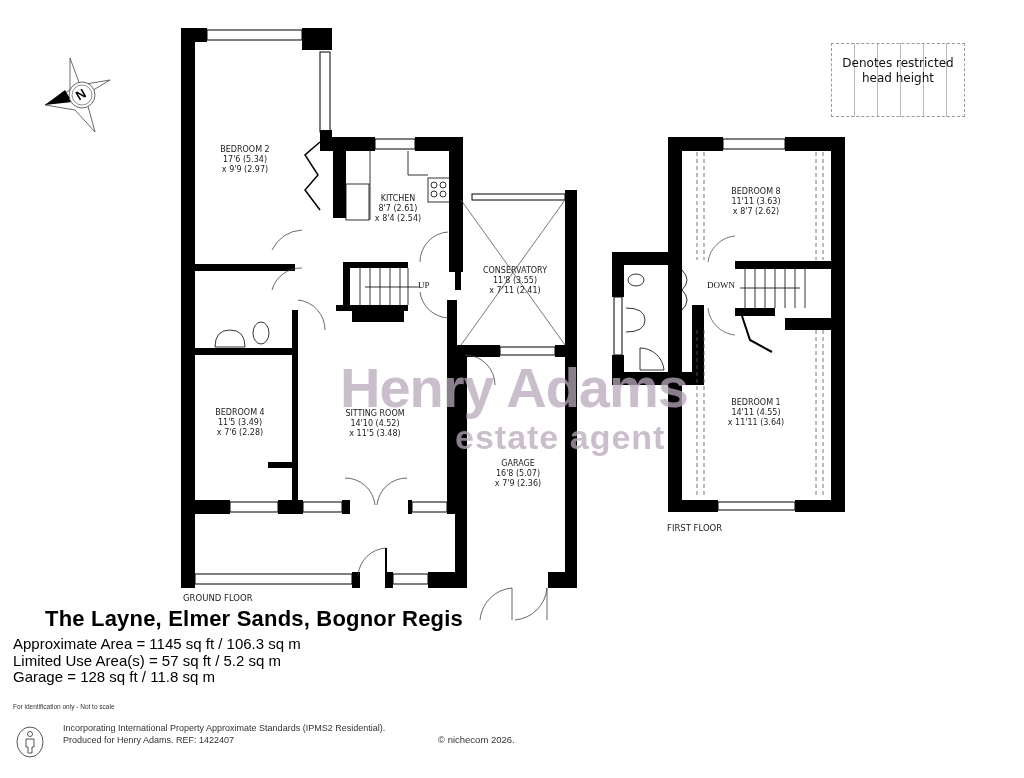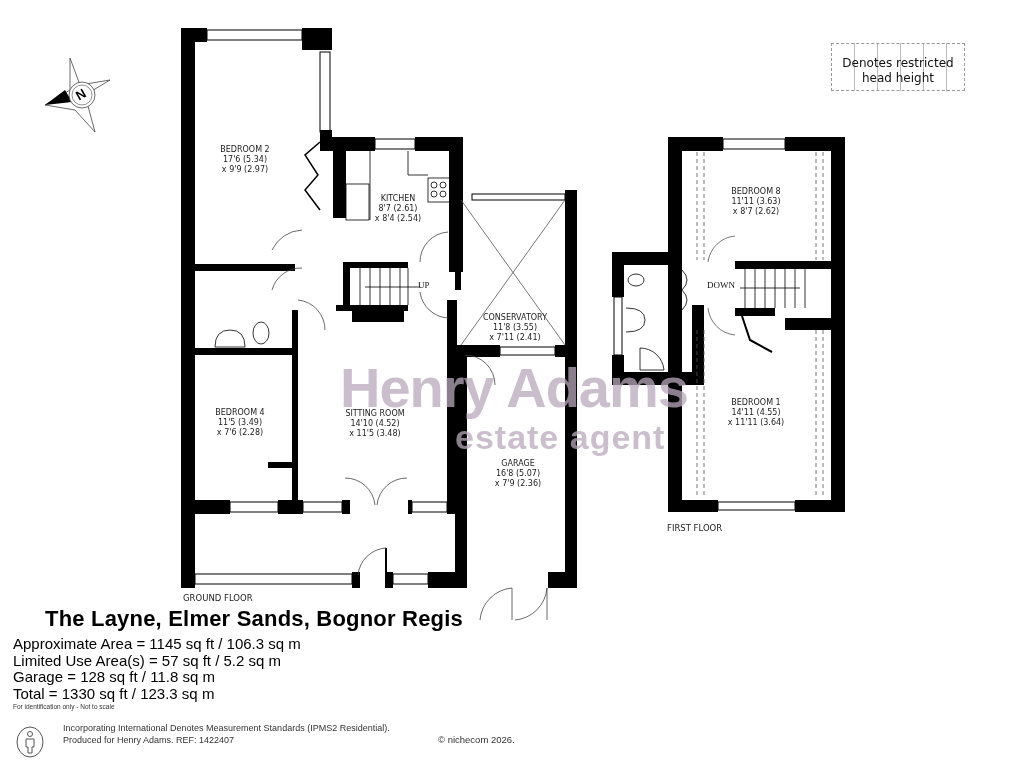--- a/index.html
+++ b/index.html
@@ -1,21 +1,21 @@
 <!DOCTYPE html>
 <html><head>
 <meta charset="utf-8">
 <style>
   html, body { margin:0; padding:0; background:#ffffff; }
   body { width:1024px; height:778px; position:relative; overflow:hidden; font-family:"Liberation Sans", sans-serif; color:#000; }
   svg.plan { position:absolute; left:0; top:0; }
   .room-label { position:absolute; text-align:center; font-family:"DejaVu Sans", sans-serif; font-size:8px; line-height:10px; color:#222; transform:translateX(-50%); white-space:nowrap; }
   .floor-label { position:absolute; font-family:"DejaVu Sans", sans-serif; font-size:8.5px; color:#222; }
   .stair-label { position:absolute; font-family:Liberation Serif, serif; font-size:9px; color:#111; }
-  .legend { position:absolute; left:831px; top:43px; width:134px; height:48px; border:1px dashed #999; box-sizing:border-box;
+  .legend { position:absolute; left:831px; top:43px; width:134px; height:74px; border:1px dashed #999; box-sizing:border-box;
             background-image: repeating-linear-gradient(90deg, transparent 0, transparent 22px, #bbb 22px, #bbb 23px); }
   .legend-text { position:absolute; left:0; right:0; top:12px; text-align:center; font-family:"DejaVu Sans", sans-serif; font-size:12px; line-height:15px; color:#111; background:transparent; }
   .watermark { position:absolute; pointer-events:none; color:#b9a9bd; opacity:0.75; font-family:"Liberation Sans", sans-serif;font-weight:bold; }
   .wm-brand { left:340px; top:355px; font-size:56px; letter-spacing:-1px; }
   .wm-sub { left:455px; top:418px; font-size:34px; letter-spacing:1px; }
   .title { position:absolute; left:45px; top:606px; font-size:22px; font-weight:bold; letter-spacing:0.2px; }
   .areas { position:absolute; left:13px; top:636px; font-size:15px; line-height:16.5px; }
   .disclaimer { position:absolute; left:13px; top:703px; font-size:6.5px; color:#333; }
   .footer { position:absolute; left:13px; top:722px; width:540px; height:40px; }
   .footer-icon { position:absolute; left:2px; top:3px; width:30px; height:34px; }
@@ -206,21 +206,21 @@
 <div class="room-label" style="left:245px;top:145px;">
   <div>BEDROOM 2</div>
   <div>17'6 (5.34)</div>
   <div>x 9'9 (2.97)</div>
 </div>
 <div class="room-label" style="left:398px;top:194px;">
   <div>KITCHEN</div>
   <div>8'7 (2.61)</div>
   <div>x 8'4 (2.54)</div>
 </div>
-<div class="room-label" style="left:515px;top:266px;background:rgba(255,255,255,0.0);margin-top:47px;">
+<div class="room-label" style="left:515px;top:266px;background:rgba(255,255,255,0.0);">
   <div>CONSERVATORY</div>
   <div>11'8 (3.55)</div>
   <div>x 7'11 (2.41)</div>
 </div>
 <div class="room-label" style="left:375px;top:403px;margin-top:6px;">
   <div>SITTING ROOM</div>
   <div>14'10 (4.52)</div>
   <div>x 11'5 (3.48)</div>
 </div>
 <div class="room-label" style="left:240px;top:408px;">
@@ -247,28 +247,27 @@
   <div>x 11'11 (3.64)</div>
 </div>
 <div class="stair-label" style="left:707px;top:280px;">DOWN</div>
 <div class="floor-label" style="left:667px;top:523px;">FIRST FLOOR</div>
 
 <div class="title">The Layne, Elmer Sands, Bognor Regis</div>
 <div class="areas">
   <div>Approximate Area = 1145 sq ft / 106.3 sq m</div>
   <div>Limited Use Area(s) = 57 sq ft / 5.2 sq m</div>
   <div>Garage = 128 sq ft / 11.8 sq m</div>
-  <div>Total = 1330 sq ft / 123.3 sq m</div>
 </div>
 <div class="disclaimer">For identification only - Not to scale</div>
 
 <div class="footer">
   <svg class="footer-icon" viewBox="0 0 30 34">
     <ellipse cx="15" cy="17" rx="13" ry="15" fill="none" stroke="#555" stroke-width="1"></ellipse>
     <circle cx="15" cy="9" r="2.5" fill="none" stroke="#555" stroke-width="1"></circle>
     <path d="M 11 14 L 19 14 L 19 22 L 17 22 L 17 28 L 13 28 L 13 22 L 11 22 Z" fill="none" stroke="#555" stroke-width="1"></path>
   </svg>
   <div class="footer-text">
-    <div>Incorporating International Denotes Measurement Standards (IPMS2 Residential).</div>
+    <div>Incorporating International Property Approximate Standards (IPMS2 Residential).</div>
     <div>Produced for Henry Adams.   REF: 1422407</div>
   </div>
   <div class="footer-brand">© nichecom 2026.</div>
 </div>
 
 </body></html>

